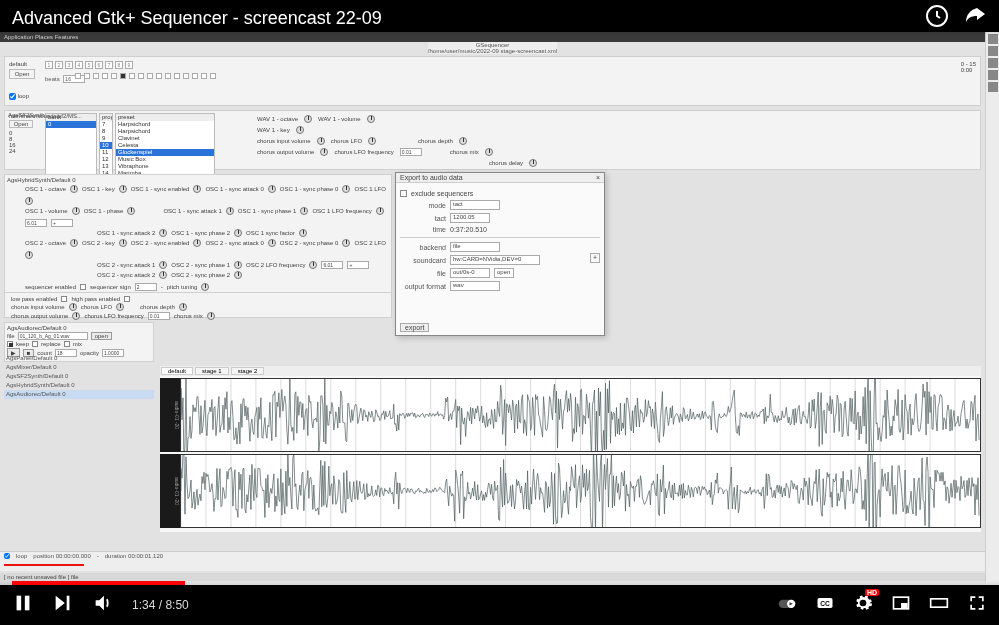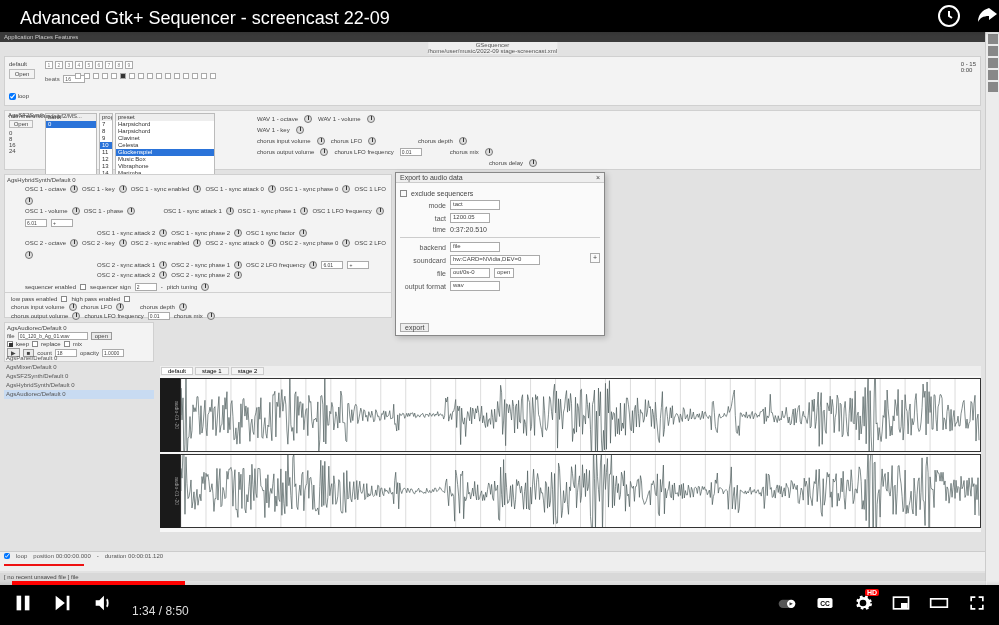--- a/index.html
+++ b/index.html
@@ -3,39 +3,38 @@
 <meta charset="utf-8">
 <style>
   * { margin: 0; padding: 0; box-sizing: border-box; }
   html, body { width: 999px; height: 625px; overflow: hidden; background: #000; font-family: Arial, sans-serif; }
 
   
   .yt-top-title {
     position: absolute; top: 0; left: 0; right: 0; height: 36px;
     background: linear-gradient(to bottom, rgba(0,0,0,0.8), rgba(0,0,0,0));
     color: #fff; font-size: 18px; font-weight: 400;
-    padding: 6px 0; display: flex; align-items: center; justify-content: space-between;
+    padding: 6px 12px; display: flex; align-items: center; justify-content: space-between;
     z-index: 50;
-    margin-left: 20px;
   }
   .yt-top-right { display: flex; gap: 14px; align-items: center; }
   .yt-top-right svg { width: 24px; height: 24px; fill: #fff; }
 
   .yt-bottom {
     position: absolute; left: 0; right: 0; bottom: 0; height: 44px;
     background: linear-gradient(to top, rgba(0,0,0,0.9), rgba(0,0,0,0));
     z-index: 50; color: #fff;
   }
   .yt-progress { position: absolute; left: 12px; right: 12px; top: 0; height: 4px; background: rgba(255,255,255,0.3); }
   .yt-progress-fill { height: 100%; background: #f00; width: 17.7%; }
   .yt-controls-row {
     position: absolute; left: 0; right: 0; bottom: 0; height: 40px;
     display: flex; align-items: center; justify-content: space-between; padding: 0 12px;
   }
-  .yt-left, .yt-right { display: flex; align-items: flex-end; gap: 18px; }
+  .yt-left, .yt-right { display: flex; align-items: center; gap: 18px; }
   .yt-left svg, .yt-right svg { width: 22px; height: 22px; fill: #fff; }
   .yt-time { font-size: 12px; color: #ddd; }
   .yt-right .small svg { width: 20px; height: 20px; }
   .hd-badge { position: relative; }
   .hd-red { position:absolute; top:-4px; right:-6px; background:#f00; color:#fff; font-size:7px; padding:0 2px; border-radius:2px; font-weight:bold;}
 
   
   .screencast {
     position: absolute; top: 32px; left: 0; right: 0; bottom: 40px;
     background: #e5e5e5;

